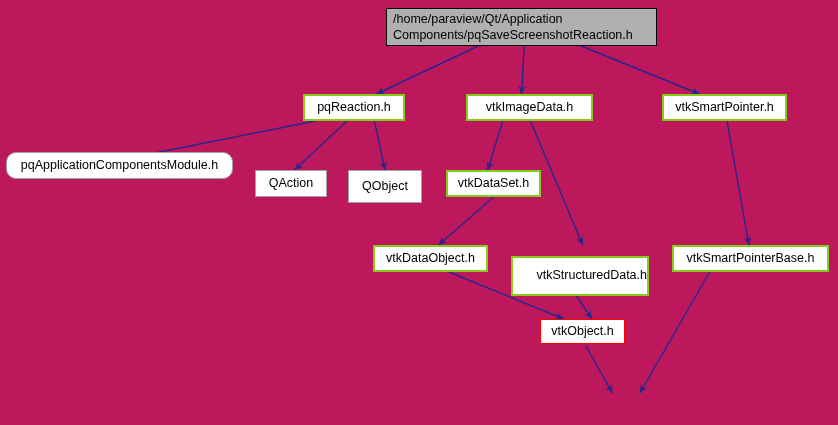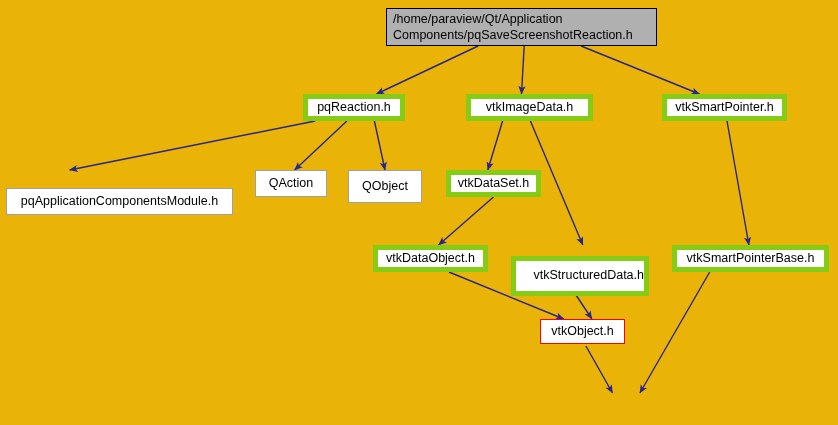--- a/index.html
+++ b/index.html
@@ -10,37 +10,37 @@
   body {
     width: 838px;
     height: 425px;
     font-family: "Liberation Sans", sans-serif;
     overflow: hidden;
   }
   #graph-canvas {
     position: relative;
     width: 838px;
     height: 425px;
-    background: #eab308;
+    background: #be185d;
   }
   svg.edge-layer {
     position: absolute;
     left: 0;
     top: 0;
     width: 838px;
     height: 425px;
   }
   .node {
     position: absolute;
     box-sizing: border-box;
     display: flex;
     align-items: center;
     justify-content: center;
     background: #ffffff;
-    border: 5px solid #84cc16;
+    border: 2px solid #84cc16;
     font-size: 12.5px;
     color: #000000;
     line-height: 1.25;
     white-space: nowrap;
     z-index: 2;
   }
   .node-root {
     background: #b0b0b0;
     border: 1px solid #000000;
     white-space: normal;
@@ -100,21 +100,21 @@
   </div>
 
   <div class="node" style="left:466px; top:94px; width:127px; height:27px;">
     <span>vtkImageData.h</span>
   </div>
 
   <div class="node" style="left:662px; top:94px; width:125px; height:27px;">
     <span>vtkSmartPointer.h</span>
   </div>
 
-  <div class="node node-grey" style="left:6px; top:188px; width:227px; height:27px;">
+  <div class="node node-grey" style="left:6px; top:152px; width:227px; height:27px;border-radius:10px;">
     <span>pqApplicationComponentsModule.h</span>
   </div>
 
   <div class="node node-grey" style="left:255px; top:170px; width:72px; height:27px;">
     <span>QAction</span>
   </div>
 
   <div class="node node-grey" style="left:348px; top:170px; width:74px; height:33px;">
     <span>QObject</span>
   </div>

